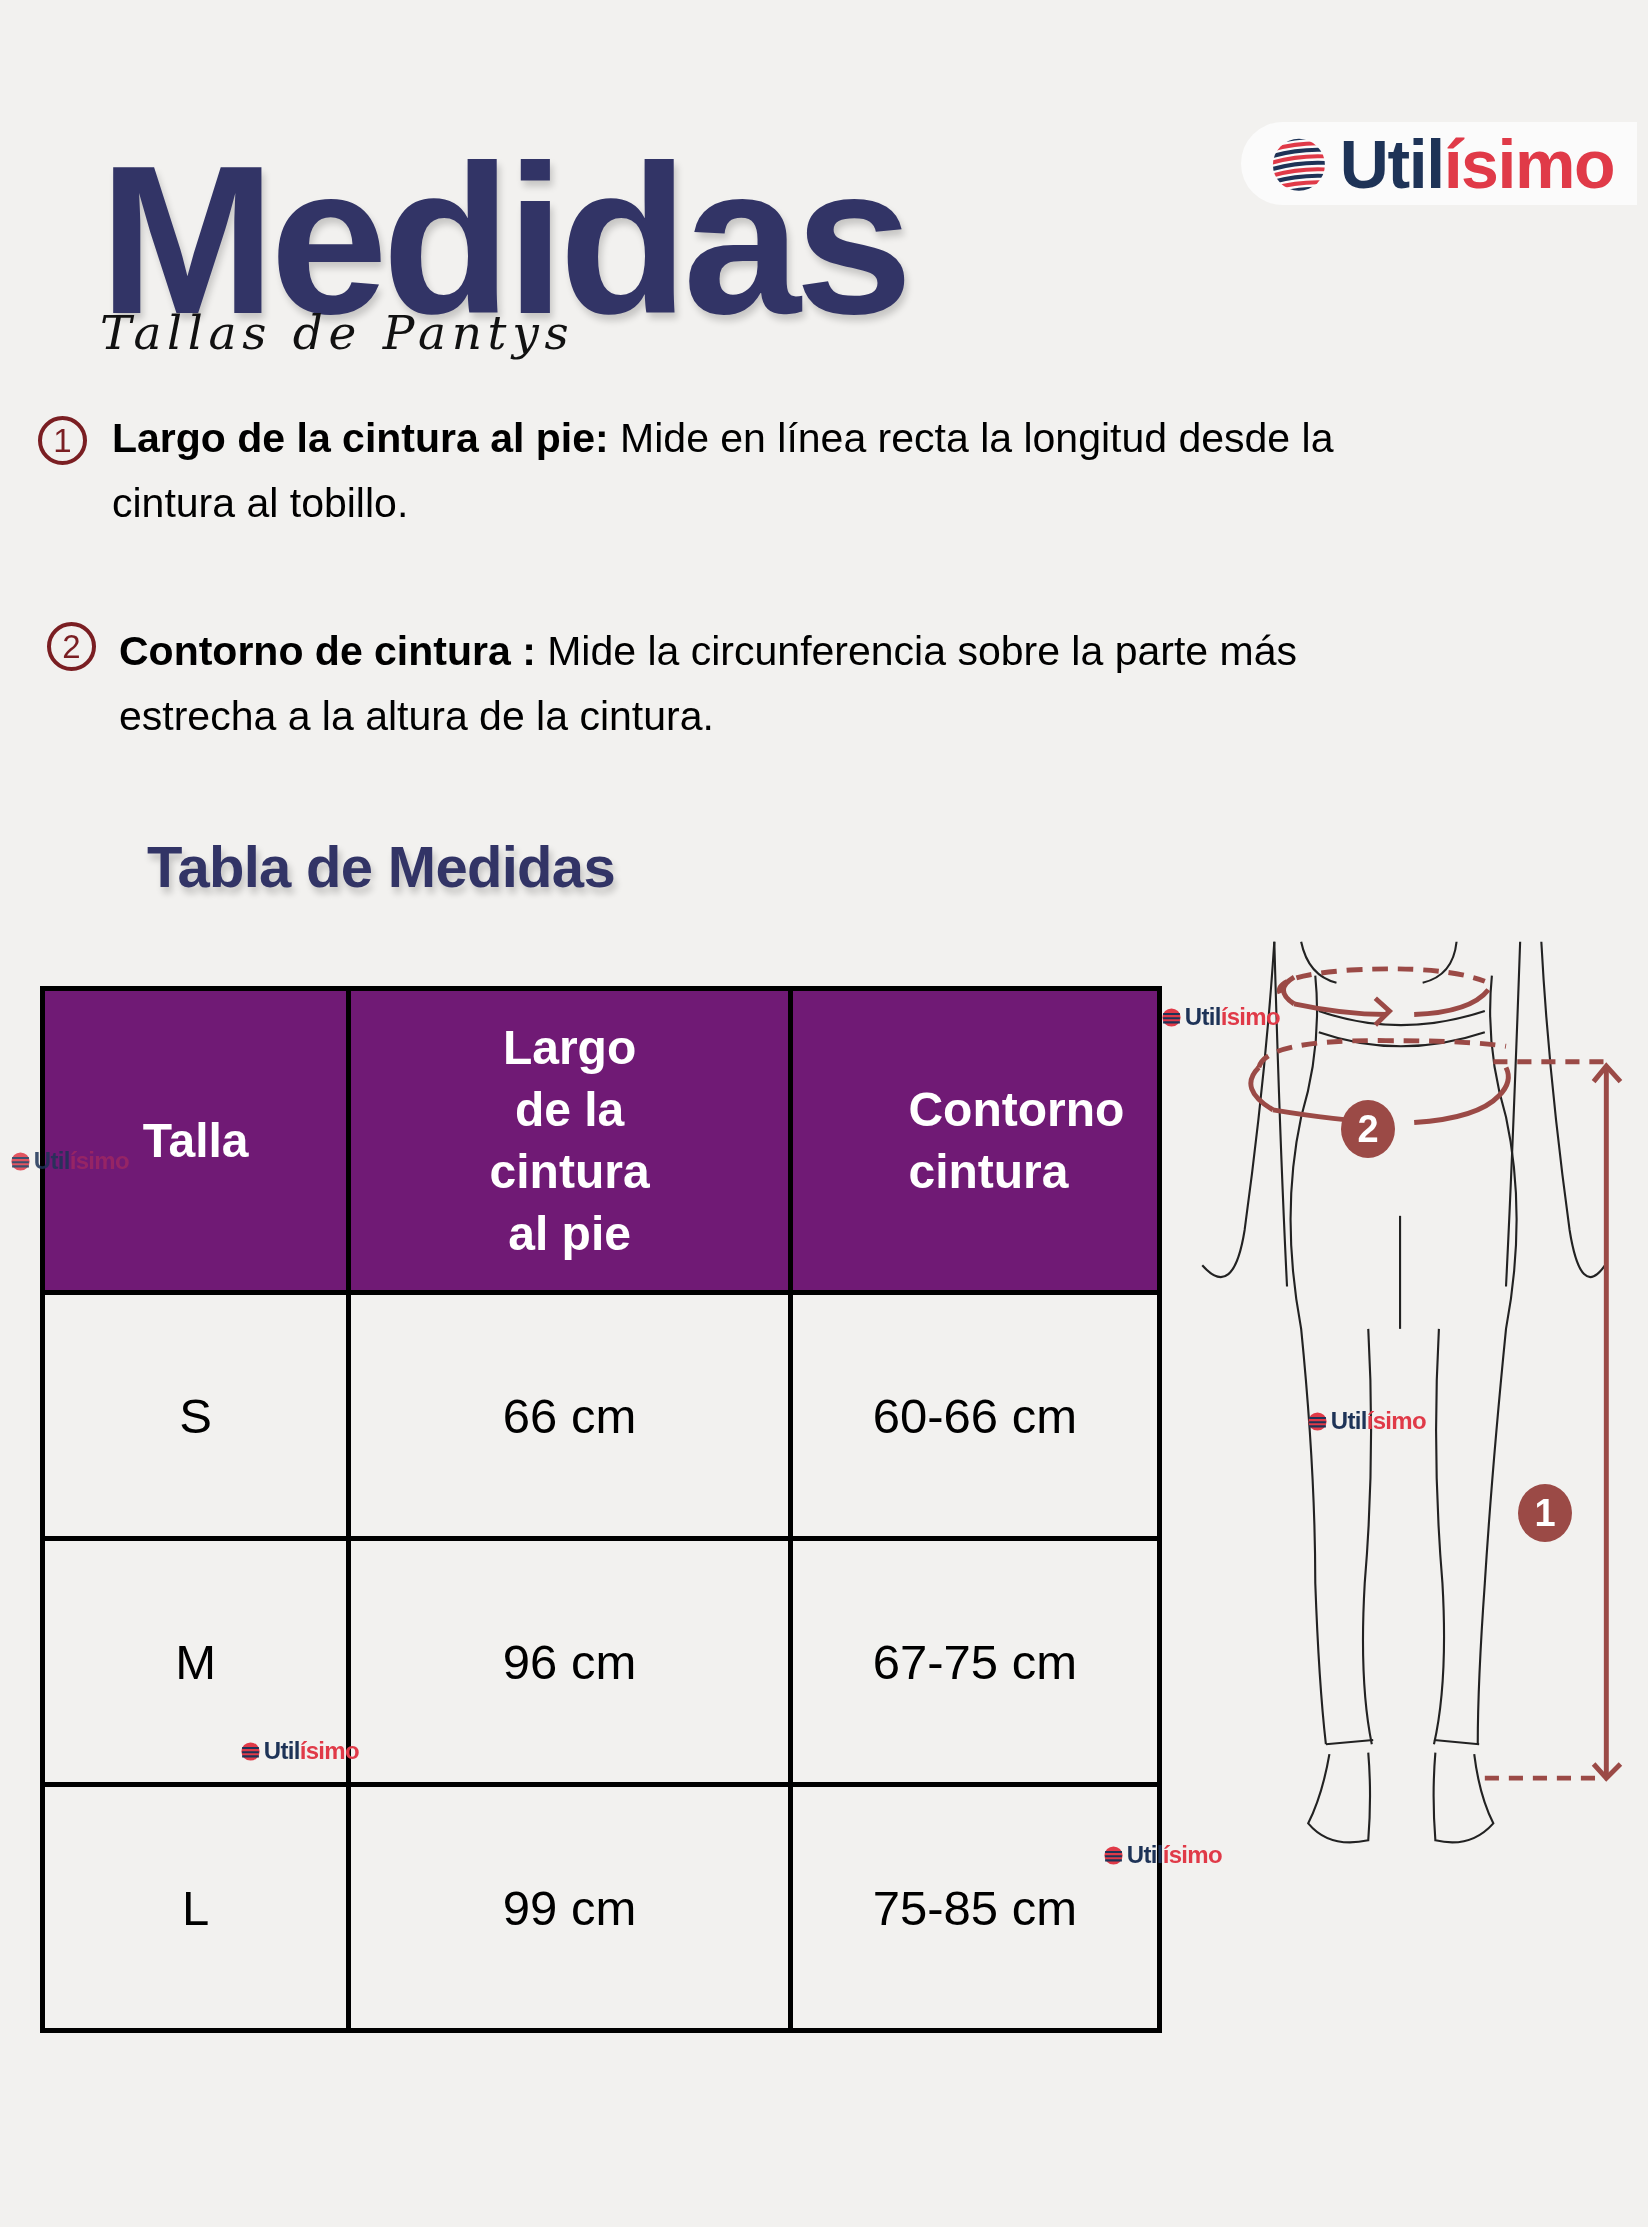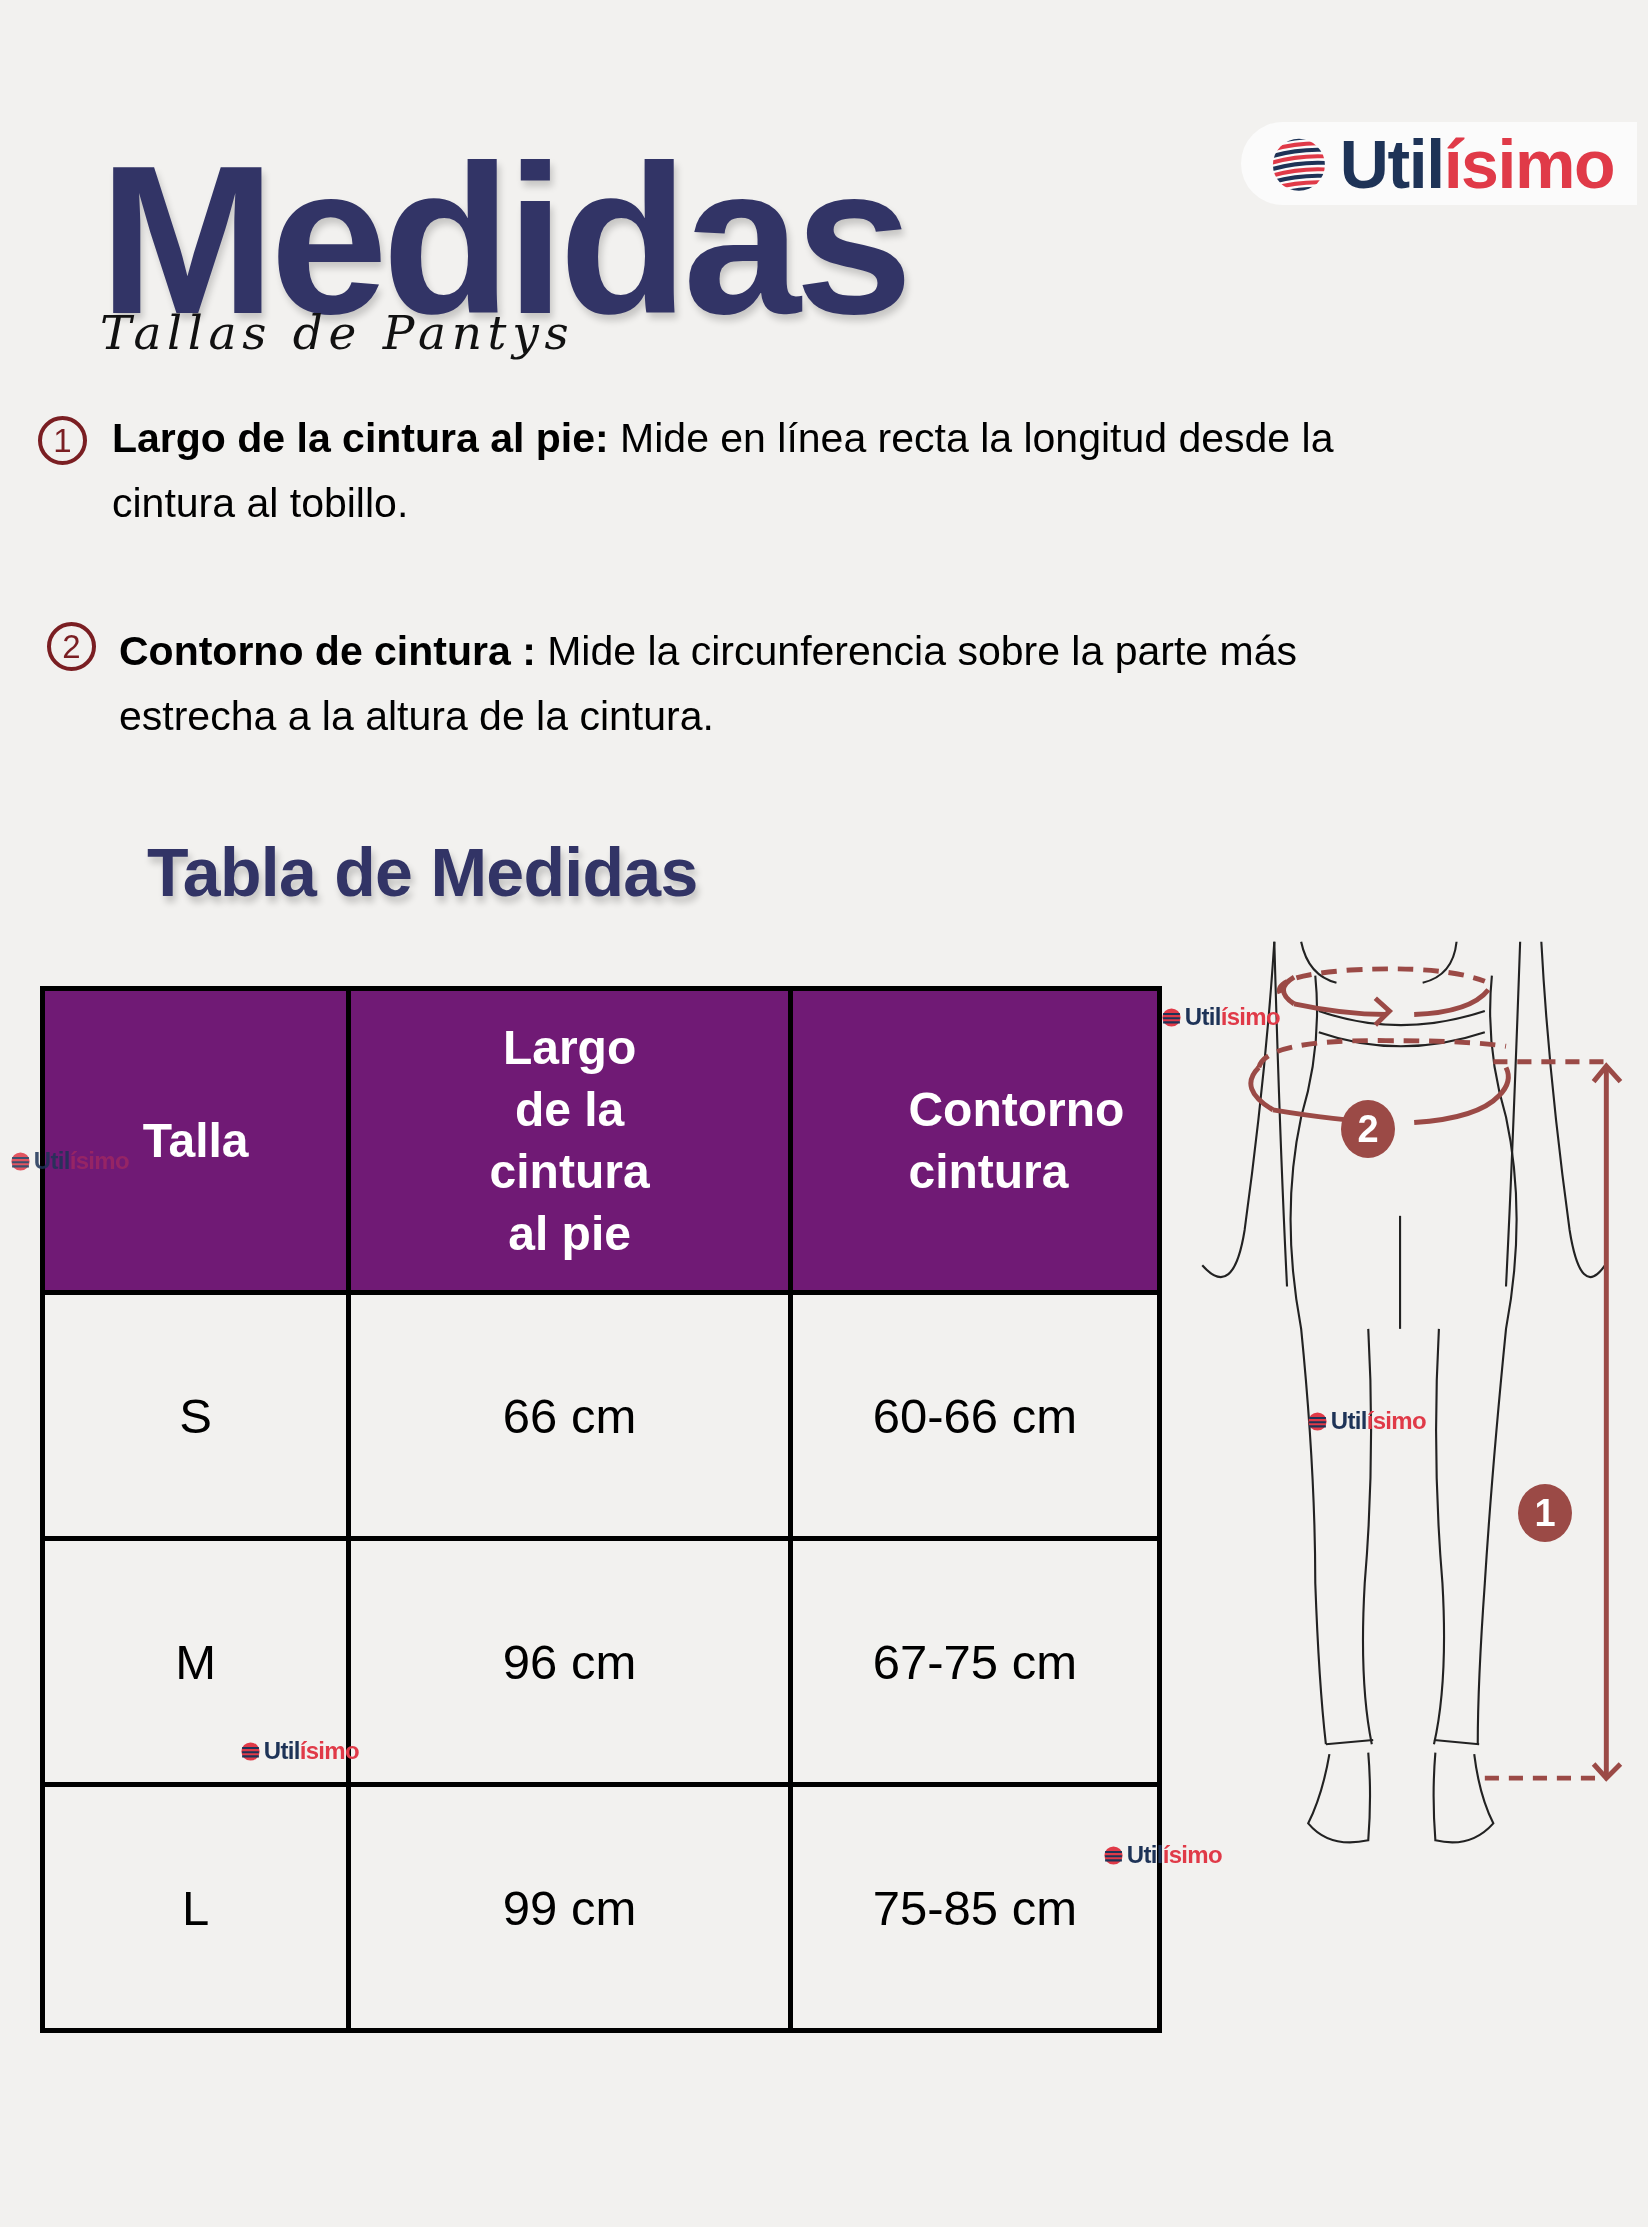--- a/index.html
+++ b/index.html
@@ -12,21 +12,21 @@
   .brand-a { font-weight:bold; font-size:68px; color:#1e3357; letter-spacing:-1.4px; line-height:1; }
   .brand-b { font-weight:bold; font-size:68px; color:#e03a48; letter-spacing:-1.4px; line-height:1; }
 
   .title { left:99px; top:134px; font-weight:bold; font-size:212px; color:#323466; letter-spacing:-5.7px; line-height:1; text-shadow:2.8px 5.7px 7px rgba(0,0,0,0.18); }
   .subtitle { left:100px; top:305px; font-family:"DejaVu Serif", serif; font-style:italic; font-size:47px; letter-spacing:5.7px; color:#111; }
 
   .instr { font-size:41px; line-height:65px; color:#000; }
   .instr b { font-weight:bold; }
   .num-circle { width:49px; height:49px; border:4.2px solid #7a1e22; border-radius:50%; box-sizing:border-box; display:flex; align-items:center; justify-content:center; color:#7a1e22; font-size:33px; }
 
-  .section-title { left:147px; top:833px; font-weight:bold; font-size:68px; color:#323466; text-shadow:2.8px 5.7px 7px rgba(0,0,0,0.2); letter-spacing:-0.7px; }
+  .section-title { left:147px; top:833px; font-weight:bold; font-size:58px; color:#323466; text-shadow:2.8px 5.7px 7px rgba(0,0,0,0.2); letter-spacing:-0.7px; }
 
   table.sizes { position:absolute; left:40px; top:986px; width:1122px; border-collapse:collapse; }
   table.sizes td, table.sizes th { border:5px solid #000; text-align:center; }
   table.sizes th { background:#701a75; color:#fff; font-size:48px; font-weight:bold; height:297px; line-height:62px; }
   table.sizes td { font-size:49px; height:239px; color:#000; }
   .c1 { width:301px; } .c2 { width:437px; } .c3 { width:364px; }
 
   .wm { display:flex; align-items:center; font-weight:bold; font-size:24px; letter-spacing:-0.7px; }
   .wm .g { width:21px; height:21px; margin-right:2.8px; }
   .wm .a { color:#1e3357; } .wm .b { color:#e03a48; }

